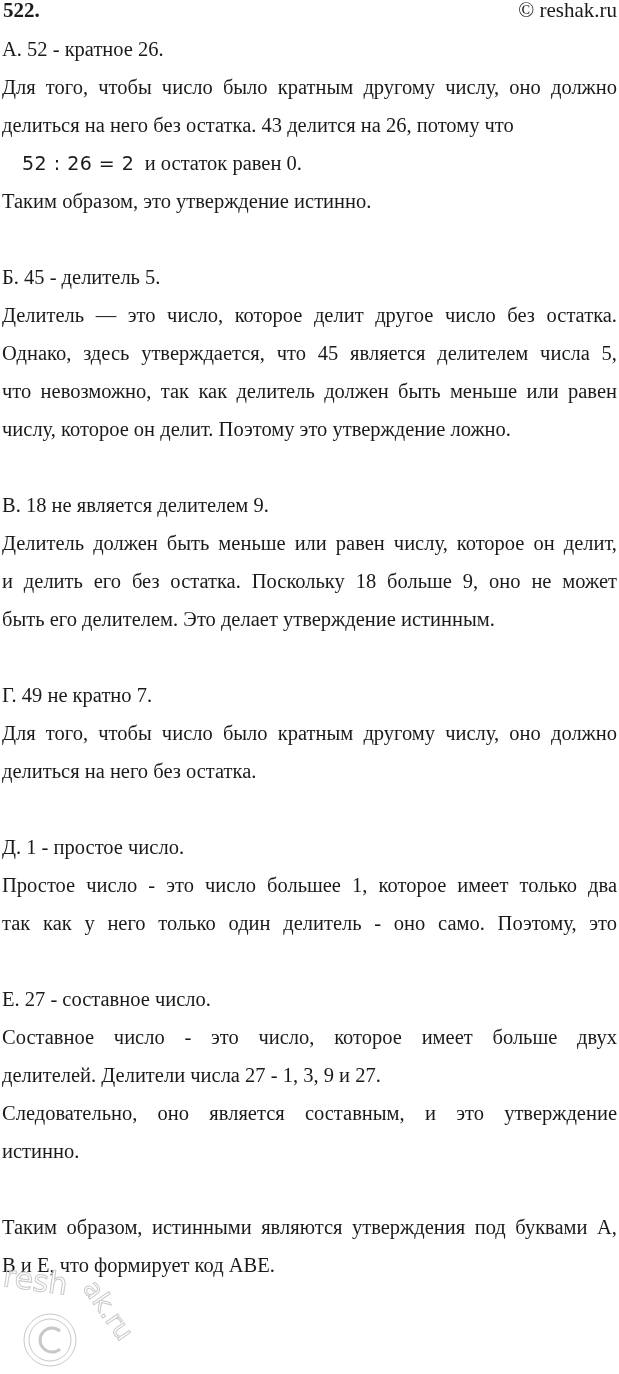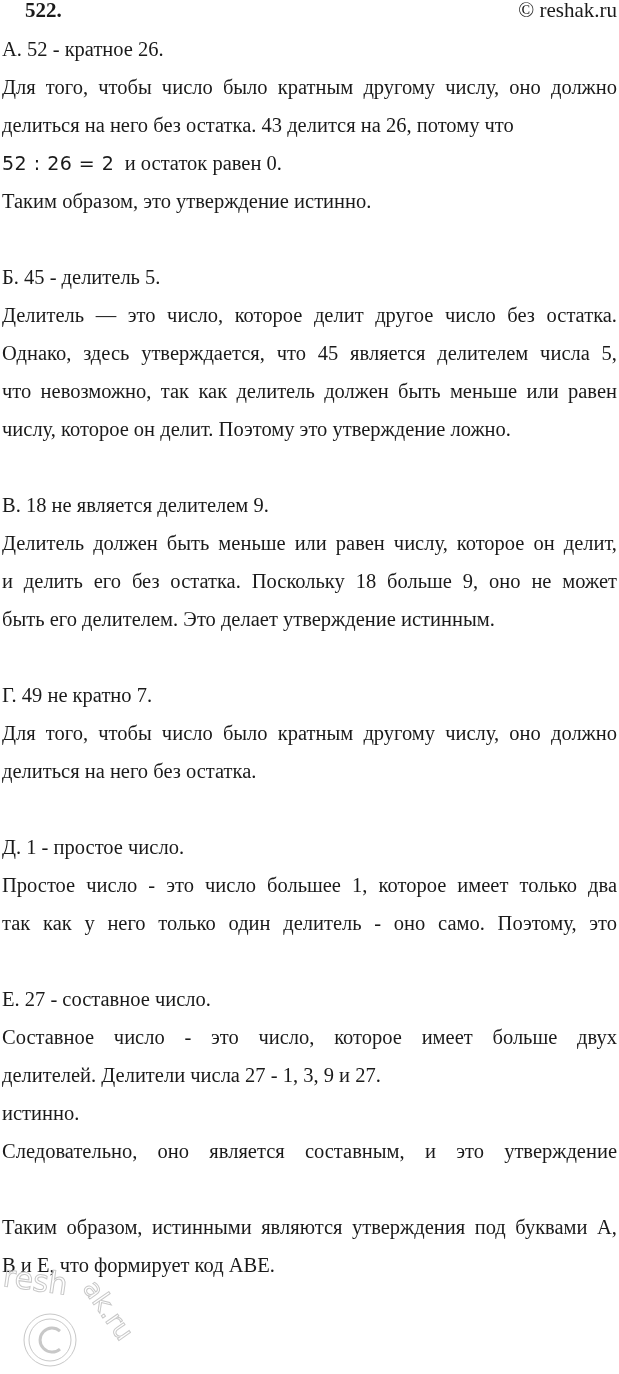--- a/index.html
+++ b/index.html
@@ -19,21 +19,20 @@
     .page {
       position: absolute;
       left: 0;
       top: 0;
       width: 615px;
       padding: 0 0 0 2px;
     }
     .header {
       height: 30px;
       position: relative;
-      margin-left: 22px;
     }
     .task-number {
       position: absolute;
       left: 1px;
       top: -4px;
       font-weight: bold;
       font-size: 21px;
       line-height: 28px;
     }
     .copyright {
@@ -55,20 +54,21 @@
       white-space: normal;
       overflow: hidden;
     }
     .blank {
       height: 38px;
     }
     .math {
       font-family: "DejaVu Sans", "Liberation Sans", sans-serif;
       font-size: 19px;
       letter-spacing: 0.5px;
+      margin-left: 20px;
     }
     .watermark {
       position: absolute;
       left: 2px;
       top: 1258px;
       width: 175px;
       height: 115px;
       pointer-events: none;
     }
   </style>
@@ -121,22 +121,22 @@
     <div class="line">Д. 1 - простое число.</div>
     <div class="line just">Простое число - это число большее 1, которое имеет только два</div>
     <div class="line just">так как у него только один делитель - оно само. Поэтому, это</div>
   </div>
   <div class="blank"></div>
 
   <div>
     <div class="line">Е. 27 - составное число.</div>
     <div class="line just">Составное число - это число, которое имеет больше двух</div>
     <div class="line">делителей. Делители числа 27 - 1, 3, 9 и 27.</div>
+    <div class="line just">Следовательно, оно является составным, и это утверждение</div>
     <div class="line">истинно.</div>
-    <div class="line just">Следовательно, оно является составным, и это утверждение</div>
   </div>
   <div class="blank"></div>
 
   <div>
     <div class="line just">Таким образом, истинными являются утверждения под буквами А,</div>
     <div class="line">В и Е, что формирует код ABE.</div>
   </div>
 </div>
 
 <svg class="watermark" viewBox="0 0 175 115" xmlns="http://www.w3.org/2000/svg">

